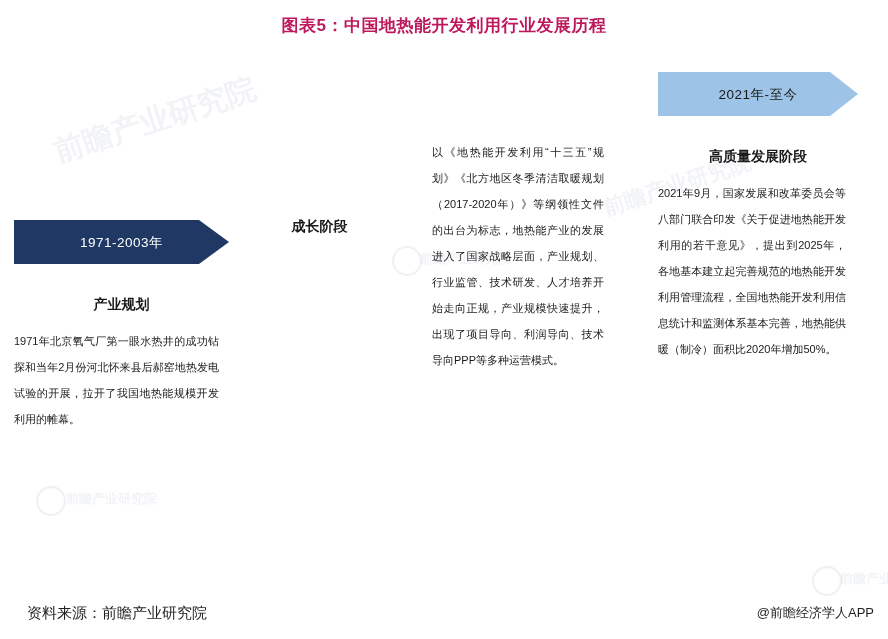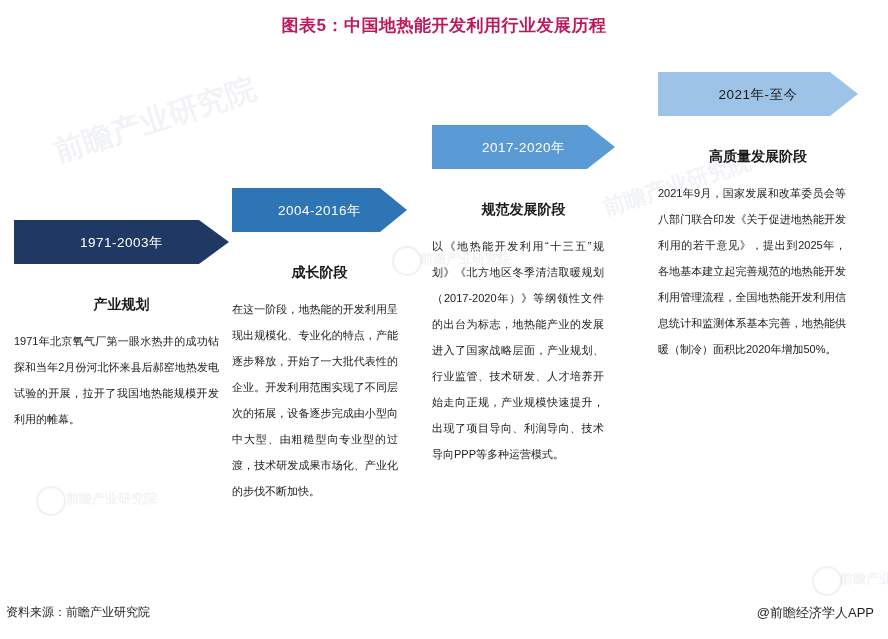--- a/index.html
+++ b/index.html
@@ -63,22 +63,22 @@
     margin-top:30px;
   }
   .stage-body{
     font-size:11px;
     line-height:26px;
     color:#1a1a1a;
     margin-top:14px;
     text-align:justify;
   }
   .footer-left{
-    position:absolute;left:6px;top:604px;
-    font-size:12px;color:#231f20;
+    position:absolute;left:27px;top:604px;
+    font-size:15px;color:#231f20;
   }
   .footer-right{
     position:absolute;right:14px;top:604px;
     font-size:13px;color:#231f20;
   }
   
   #stage1{left:14px;top:220px;width:215px;}
   #stage2{left:232px;top:188px;width:175px;}
   #stage3{left:432px;top:125px;width:183px;}
   #stage4{left:658px;top:72px;width:200px;}
@@ -106,38 +106,24 @@
     <svg width="215" height="44" viewBox="0 0 215 44">
       <polygon points="0,0 185,0 215,22 185,44 0,44" fill="#1f3864"></polygon>
     </svg>
     <div class="alabel" style="color:#ffffff;padding-right:22px;">1971-2003年</div>
   </div>
   <div class="stage-name">产业规划</div>
   <div class="stage-body">1971年北京氧气厂第一眼水热井的成功钻探和当年2月份河北怀来县后郝窑地热发电试验的开展，拉开了我国地热能规模开发利用的帷幕。</div>
 </div>
 
 <div class="stage" id="stage2">
-  <div class="arrow">
-    <svg width="175" height="44" viewBox="0 0 175 44">
-      <polygon points="0,0 148,0 175,22 148,44 0,44" fill="#2e75b6"></polygon>
-    </svg>
-    <div class="alabel" style="color:#ffffff;padding-right:20px;">2004-2016年</div>
-  </div>
   <div class="stage-name">成长阶段</div>
-  <div class="stage-body">在这一阶段，地热能的开发利用呈现出规模化、专业化的特点，产能逐步释放，开始了一大批代表性的企业。开发利用范围实现了不同层次的拓展，设备逐步完成由小型向中大型、由粗糙型向专业型的过渡，技术研发成果市场化、产业化的步伐不断加快。</div>
 </div>
 
 <div class="stage" id="stage3">
-  <div class="arrow">
-    <svg width="183" height="44" viewBox="0 0 183 44">
-      <polygon points="0,0 155,0 183,22 155,44 0,44" fill="#5b9bd5"></polygon>
-    </svg>
-    <div class="alabel" style="color:#ffffff;padding-right:20px;">2017-2020年</div>
-  </div>
-  <div class="stage-name">规范发展阶段</div>
   <div class="stage-body">以《地热能开发利用“十三五”规划》《北方地区冬季清洁取暖规划（2017-2020年）》等纲领性文件的出台为标志，地热能产业的发展进入了国家战略层面，产业规划、行业监管、技术研发、人才培养开始走向正规，产业规模快速提升，出现了项目导向、利润导向、技术导向PPP等多种运营模式。</div>
 </div>
 
 <div class="stage" id="stage4">
   <div class="arrow">
     <svg width="200" height="44" viewBox="0 0 200 44">
       <polygon points="0,0 172,0 200,22 172,44 0,44" fill="#9dc3e6"></polygon>
     </svg>
     <div class="alabel" style="color:#1a1a1a;padding-right:20px;">2021年-至今</div>
   </div>

